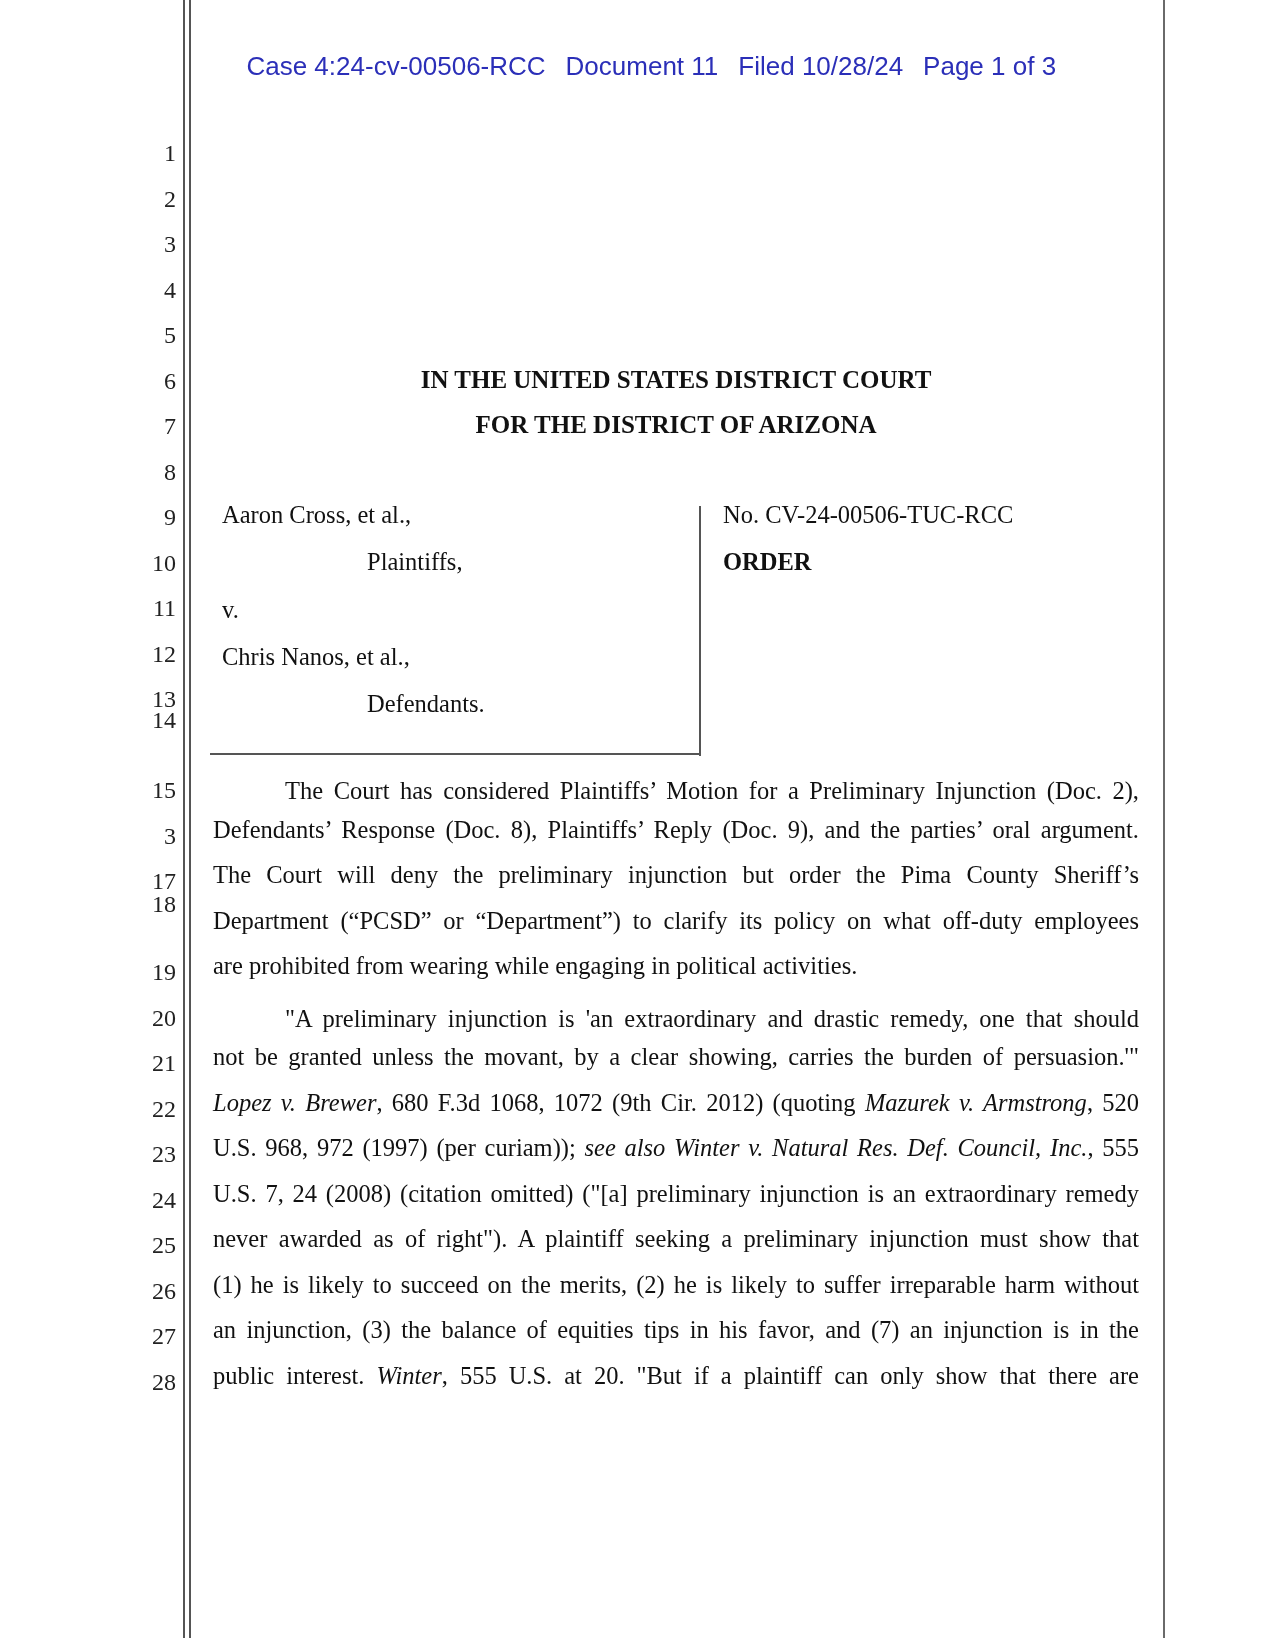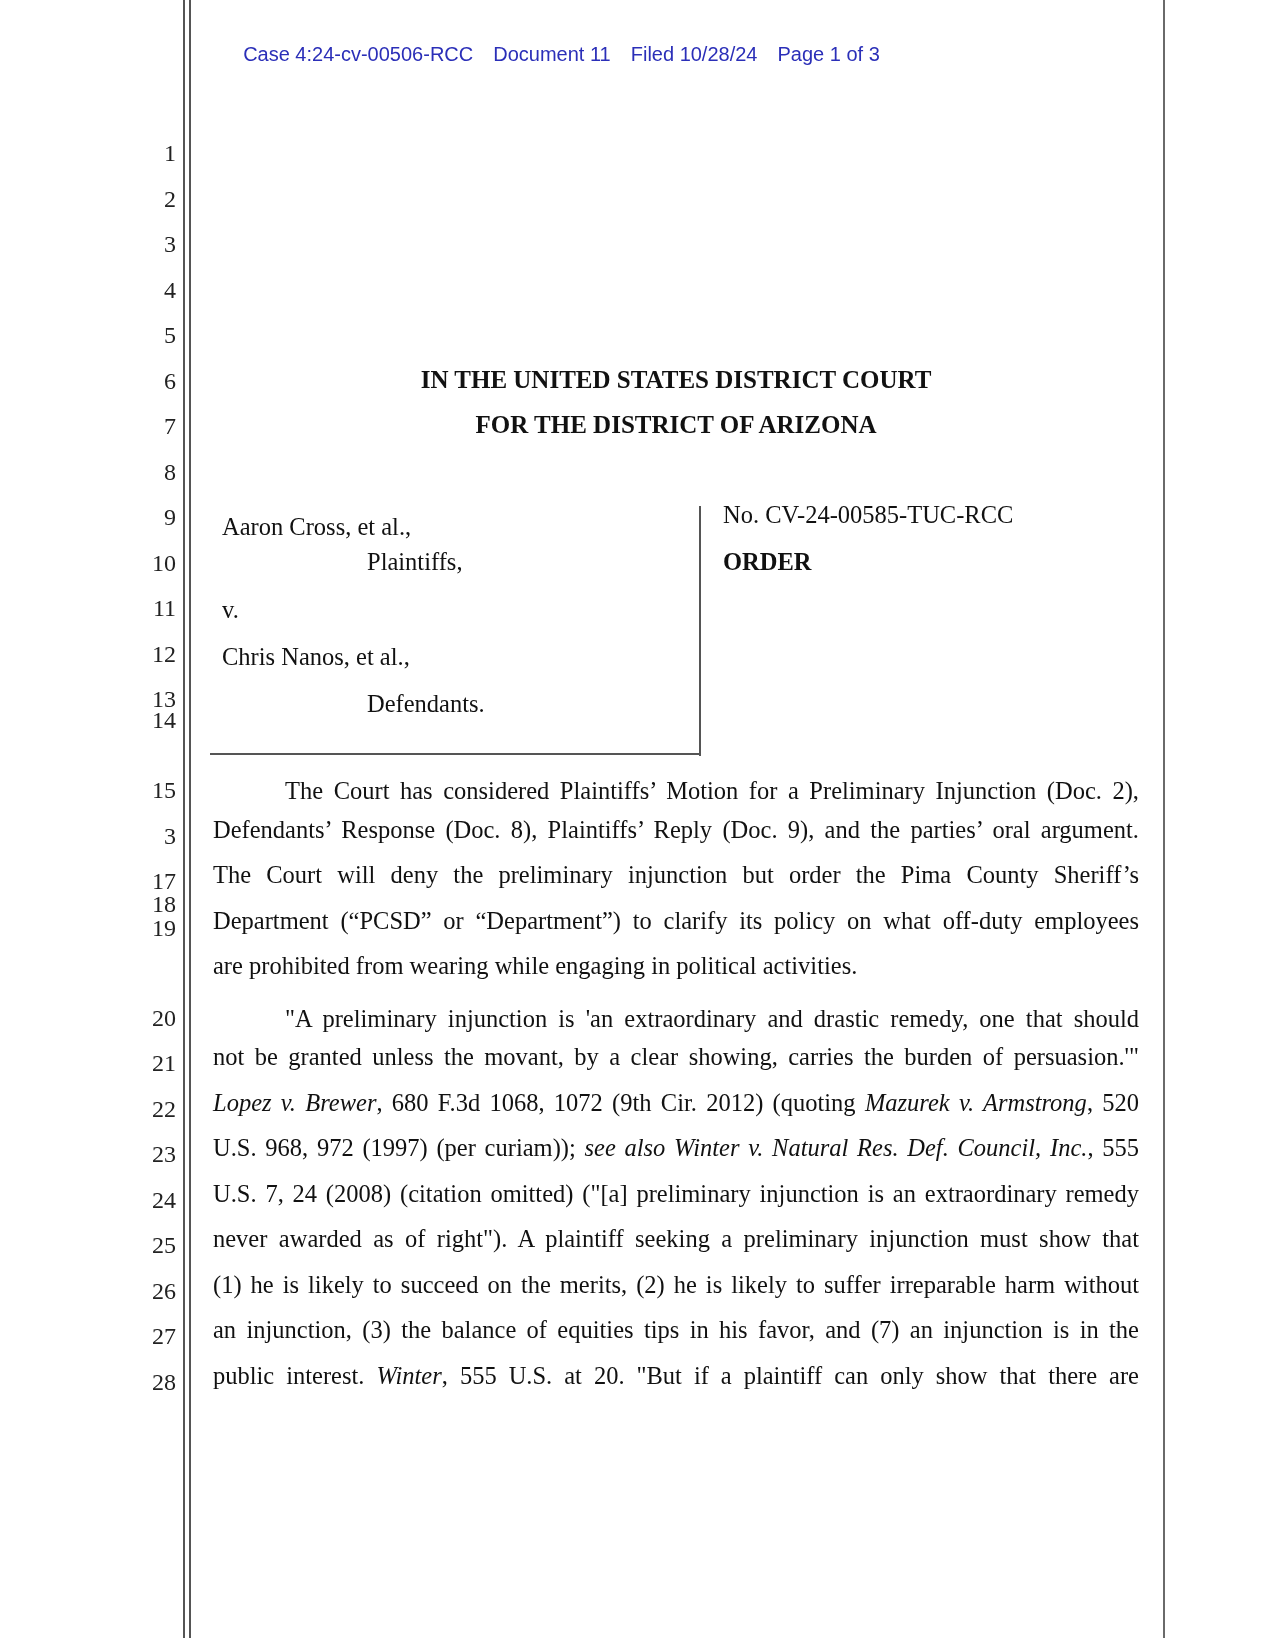--- a/index.html
+++ b/index.html
@@ -8,21 +8,21 @@
     font-family: "Liberation Serif", "DejaVu Serif", serif; color: #111111;
   }
   .rule { position: absolute; top: 0; height: 1638px; background: #555; }
   .rule-left-a { left: 183px; width: 2px; }
   .rule-left-b { left: 189px; width: 2px; }
   .rule-right { left: 1163px; width: 2px; background: #6a6a6a; }
 
   .header {
     position: absolute; top: 20px; left: 232px;
     font-family: "Liberation Sans", "DejaVu Sans", sans-serif;
-    font-size: 20px; color: #2b2fb8; white-space: pre; letter-spacing: 0px;
+    font-size: 26px; color: #2b2fb8; white-space: pre; letter-spacing: 0px;
   }
   .header span { margin-right: 20px; }
 
   .line-numbers { position: absolute; left: 130px; width: 46px; top: 0; }
   .ln {
     position: absolute; right: 0; font-size: 24px; line-height: 28px; text-align: right; color: #222;
   }
 
   .court-title {
     position: absolute; left: 212px; width: 928px; text-align: center;
@@ -66,44 +66,44 @@
   <div class="ln" style="top:503px">9</div>
   <div class="ln" style="top:549px">10</div>
   <div class="ln" style="top:594px">11</div>
   <div class="ln" style="top:640px">12</div>
   <div class="ln" style="top:685px">13</div>
   <div class="ln" style="top:706px">14</div>
   <div class="ln" style="top:776px">15</div>
   <div class="ln" style="top:822px">3</div>
   <div class="ln" style="top:867px">17</div>
   <div class="ln" style="top:890px">18</div>
-  <div class="ln" style="top:914px">19</div>
+  <div class="ln" style="top:958px">19</div>
   <div class="ln" style="top:1004px">20</div>
   <div class="ln" style="top:1049px">21</div>
   <div class="ln" style="top:1095px">22</div>
   <div class="ln" style="top:1140px">23</div>
   <div class="ln" style="top:1186px">24</div>
   <div class="ln" style="top:1231px">25</div>
   <div class="ln" style="top:1277px">26</div>
   <div class="ln" style="top:1322px">27</div>
   <div class="ln" style="top:1368px">28</div>
 </div>
 
 <div class="court-title" style="top:366px">IN THE UNITED STATES DISTRICT COURT</div>
 <div class="court-title" style="top:411px">FOR THE DISTRICT OF ARIZONA</div>
 
 <div>
-  <div class="caption-text" style="left:222px; top:513px">Aaron Cross, et al.,</div>
+  <div class="caption-text" style="left:222px; top:501px">Aaron Cross, et al.,</div>
   <div class="caption-text" style="left:367px; top:548px">Plaintiffs,</div>
   <div class="caption-text" style="left:222px; top:596px">v.</div>
   <div class="caption-text" style="left:222px; top:643px">Chris Nanos, et al.,</div>
   <div class="caption-text" style="left:367px; top:690px">Defendants.</div>
   <div class="caption-box-right"></div>
   <div class="caption-box-bottom"></div>
-  <div class="caption-text" style="left:723px; top:501px">No. CV-24-00585-TUC-RCC</div>
+  <div class="caption-text" style="left:723px; top:501px">No. CV-24-00506-TUC-RCC</div>
   <div class="caption-text bold" style="left:723px; top:548px">ORDER</div>
 </div>
 
 <div>
   <div class="body-line indent" style="top:770px">The Court has considered Plaintiffs’ Motion for a Preliminary Injunction (Doc. 2),</div>
   <div class="body-line" style="top:816px">Defendants’ Response (Doc. 8), Plaintiffs’ Reply (Doc. 9), and the parties’ oral argument.</div>
   <div class="body-line" style="top:861px">The Court will deny the preliminary injunction but order the Pima County Sheriff’s</div>
   <div class="body-line" style="top:907px">Department (“PCSD” or “Department”) to clarify its policy on what off-duty employees</div>
   <div class="body-line last" style="top:952px">are prohibited from wearing while engaging in political activities.</div>
   <div class="body-line indent" style="top:998px">"A preliminary injunction is 'an extraordinary and drastic remedy, one that should</div>

